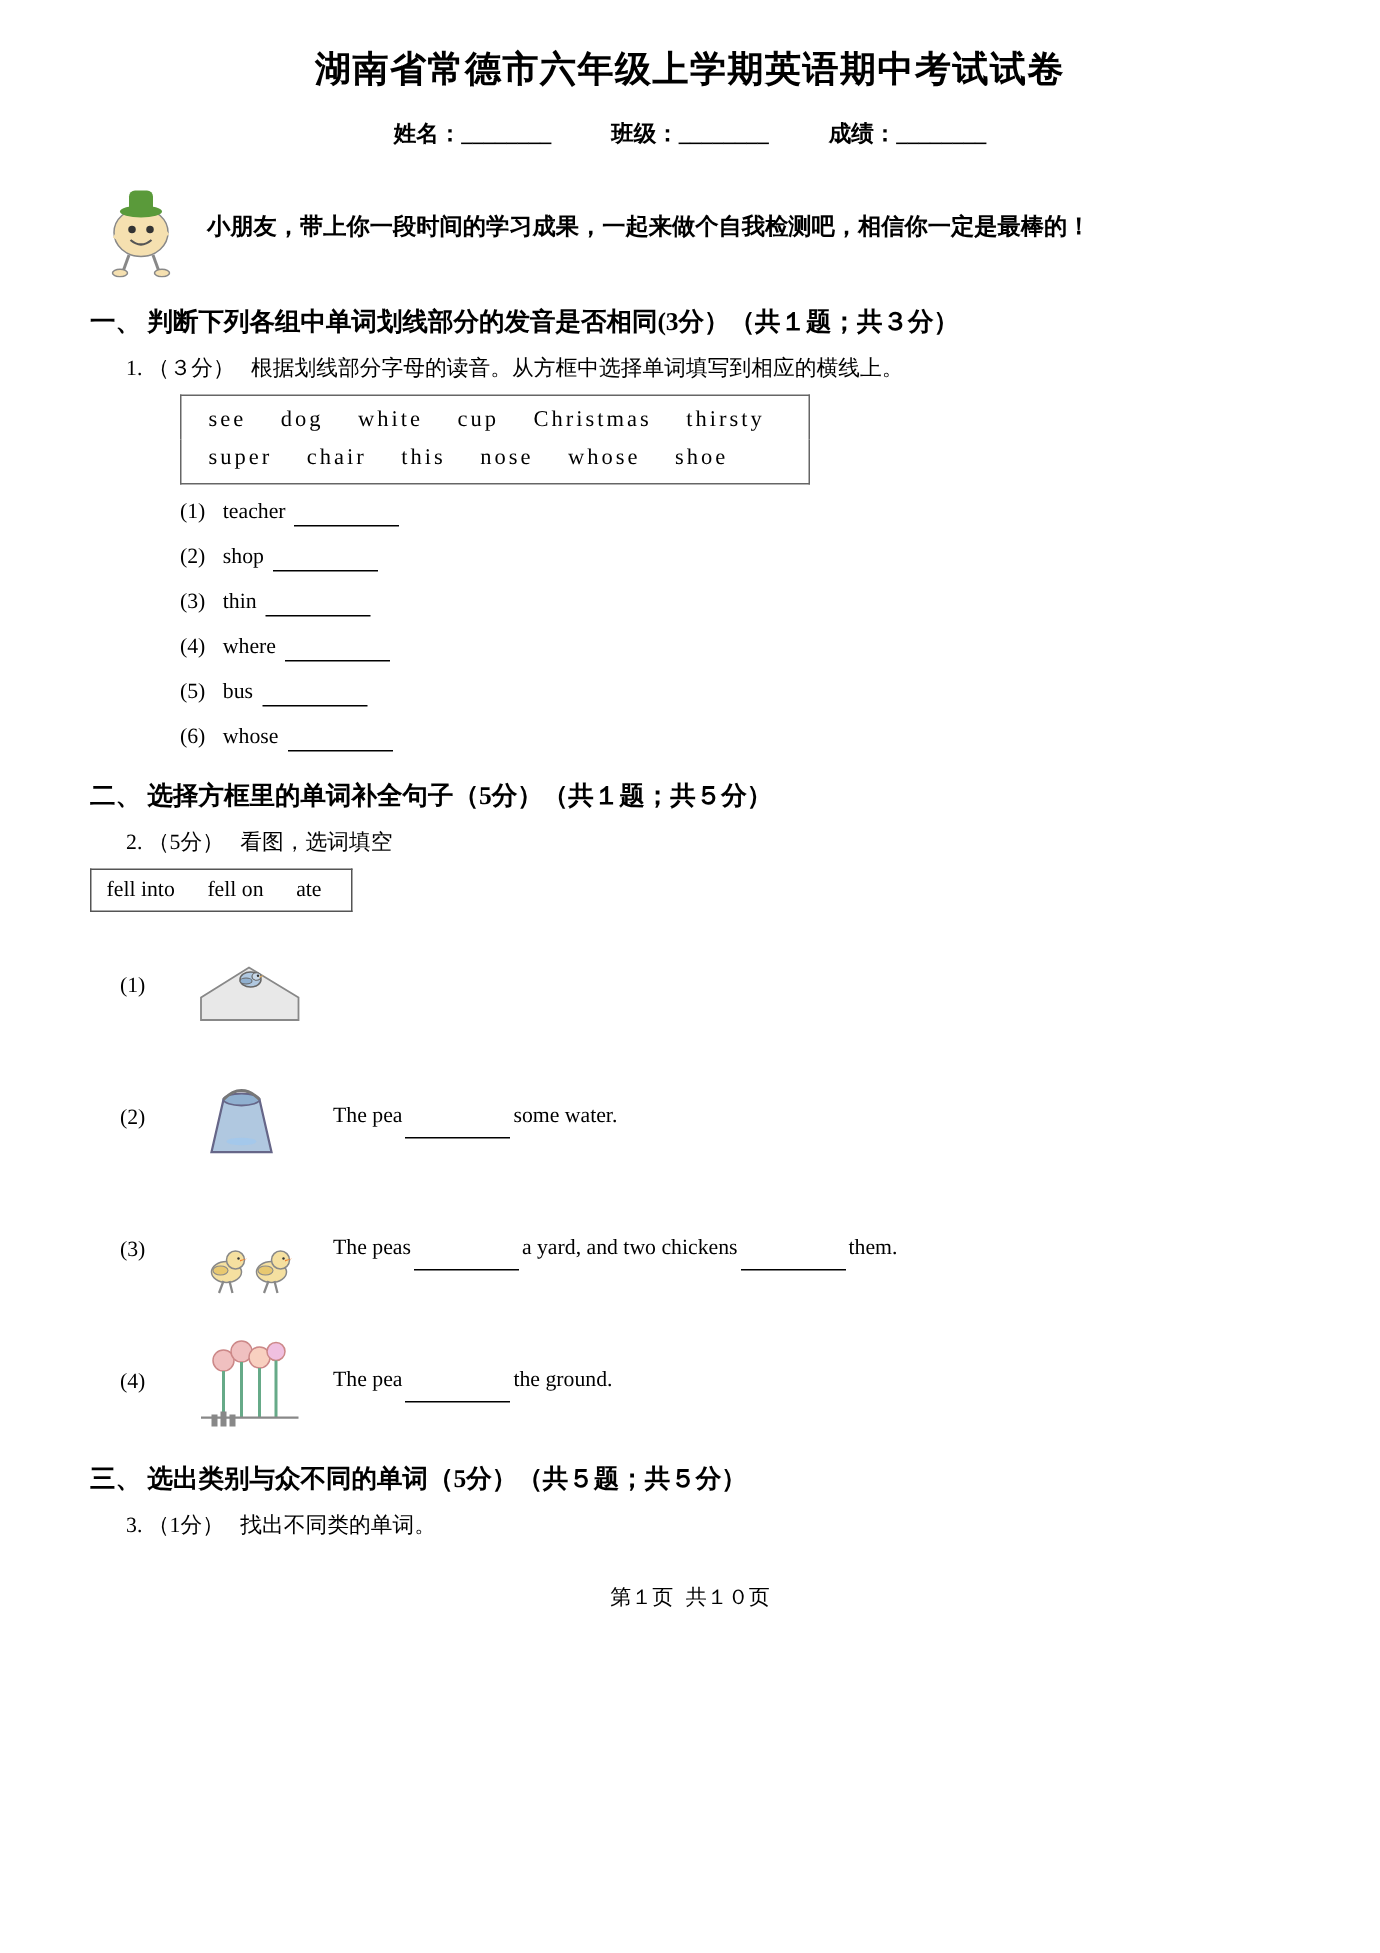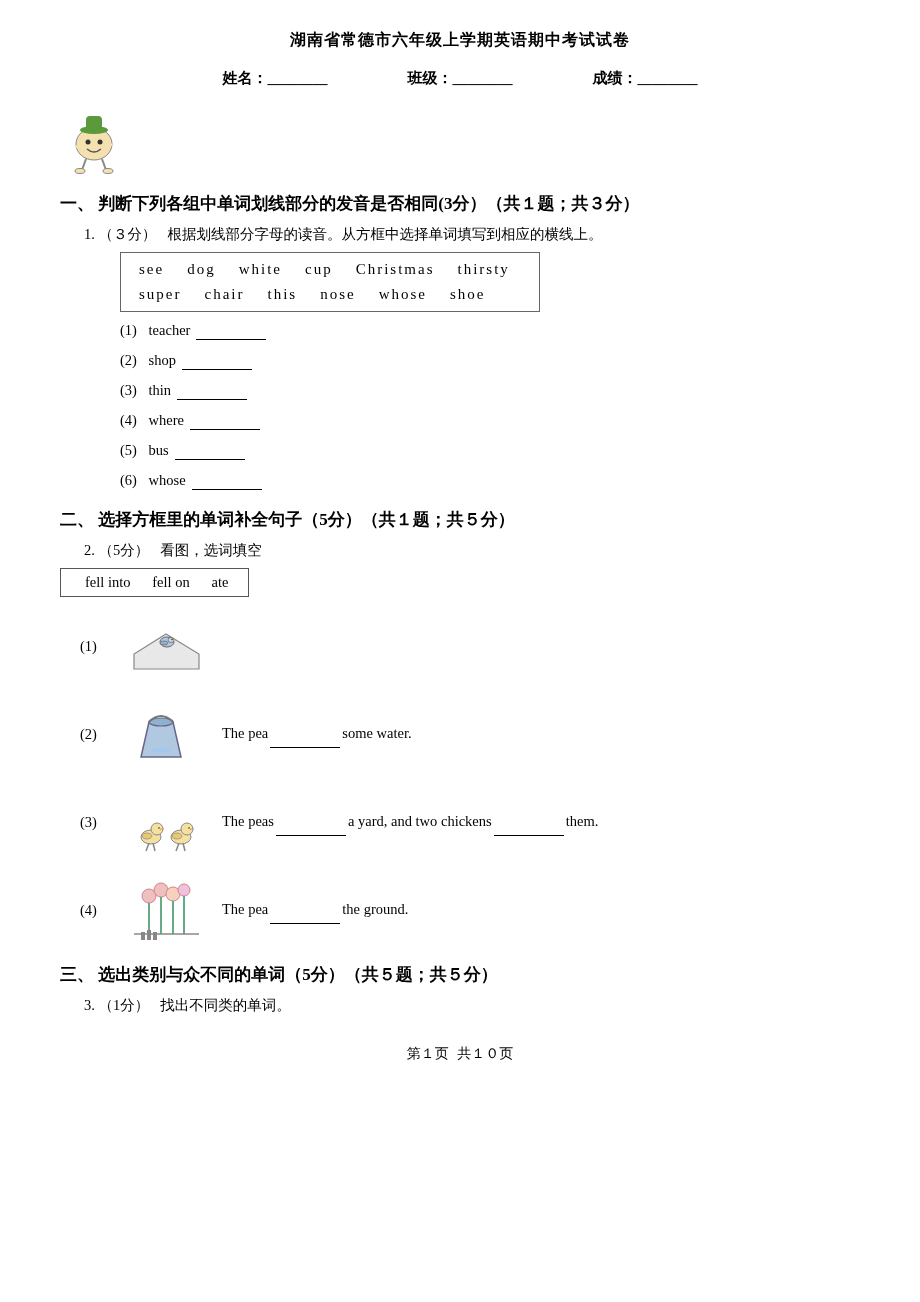--- a/index.html
+++ b/index.html
@@ -7,29 +7,29 @@
       background: #fff;
       font-family: "SimSun", "宋体", serif;
       font-size: 15px;
       color: #000;
       width: 920px;
       min-height: 1302px;
       padding: 30px 60px 40px 60px;
     }
     .page-title {
       text-align: center;
-      font-size: 16px;
+      font-size: 24px;
       font-weight: bold;
       margin-bottom: 18px;
       letter-spacing: 1px;
     }
     .header-info {
       display: flex;
       justify-content: center;
-      gap: 80px;
+      gap: 40px;
       margin-bottom: 18px;
       font-size: 15px;
     }
     .header-info span {
       font-weight: bold;
     }
     .mascot-row {
       display: flex;
       align-items: center;
       margin-bottom: 16px;
@@ -132,20 +132,21 @@
 
     <line x1="26" y1="53" x2="22" y2="64" stroke="#888" stroke-width="2"></line>
     <line x1="42" y1="53" x2="46" y2="64" stroke="#888" stroke-width="2"></line>
 
     <ellipse cx="20" cy="65" rx="5" ry="2.5" fill="#f5e0b0" stroke="#888" stroke-width="1"></ellipse>
     <ellipse cx="48" cy="65" rx="5" ry="2.5" fill="#f5e0b0" stroke="#888" stroke-width="1"></ellipse>
 
     <line x1="16" y1="40" x2="26" y2="46" stroke="#f5e0b0" stroke-width="3"></line>
     <line x1="52" y1="38" x2="42" y2="45" stroke="#f5e0b0" stroke-width="3"></line>
   </svg>
+  <div class="mascot-text">小朋友，带上你一段时间的学习成果，一起来做个自我检测吧，相信你一定是最棒的！</div>
 </div>
 
 <div class="section-title">
   <span>一、 判断下列各组中单词划线部分的发音是否相同(3分）（共１题；共３分）</span>
 </div>
 <div class="question-intro">
   <span>1.</span>
   <span>（３分）</span>
   &nbsp;
   <span>根据划线部分字母的读音。从方框中选择单词填写到相应的横线上。</span>
@@ -196,21 +197,21 @@
   <span>2.</span>
   <span>（5分）</span>
   &nbsp;
   <span>看图，选词填空</span>
 </div>
 
 <div style="margin-bottom:14px;">
   <table style="border:1.5px solid #555; border-collapse:collapse; font-size:14.5px;">
     <tbody>
         <tr>
-      <td style="padding:5px 20px 5px 24px;">fell into &nbsp;&nbsp;&nbsp;&nbsp; fell on &nbsp;&nbsp;&nbsp;&nbsp; ate</td>
+      <td style="padding:5px 20px 5px 10px;">fell into &nbsp;&nbsp;&nbsp;&nbsp; fell on &nbsp;&nbsp;&nbsp;&nbsp; ate</td>
     </tr>
   </tbody>
     </table>
 </div>
 
 <div class="img-question-row">
   <span style="min-width:30px; font-size:14.5px;">(1)</span>
 
   <div class="img-placeholder">
     <svg width="75" height="65" viewBox="0 0 75 65" xmlns="http://www.w3.org/2000/svg">

